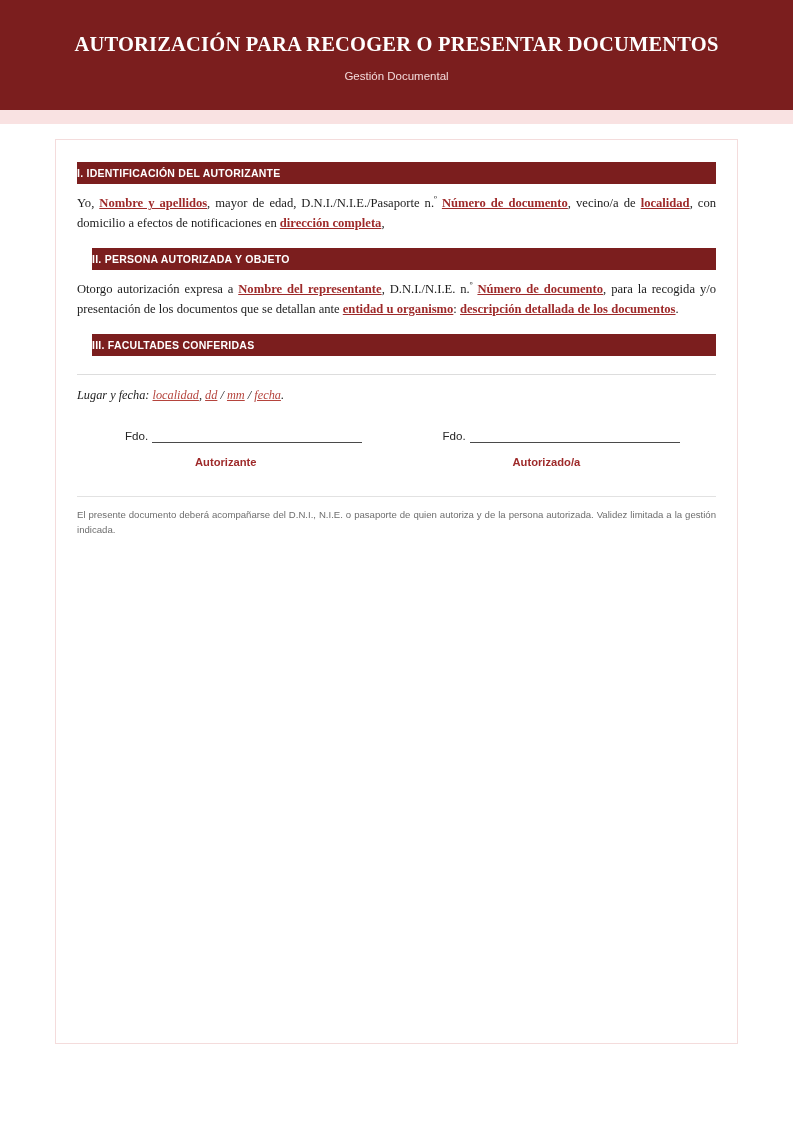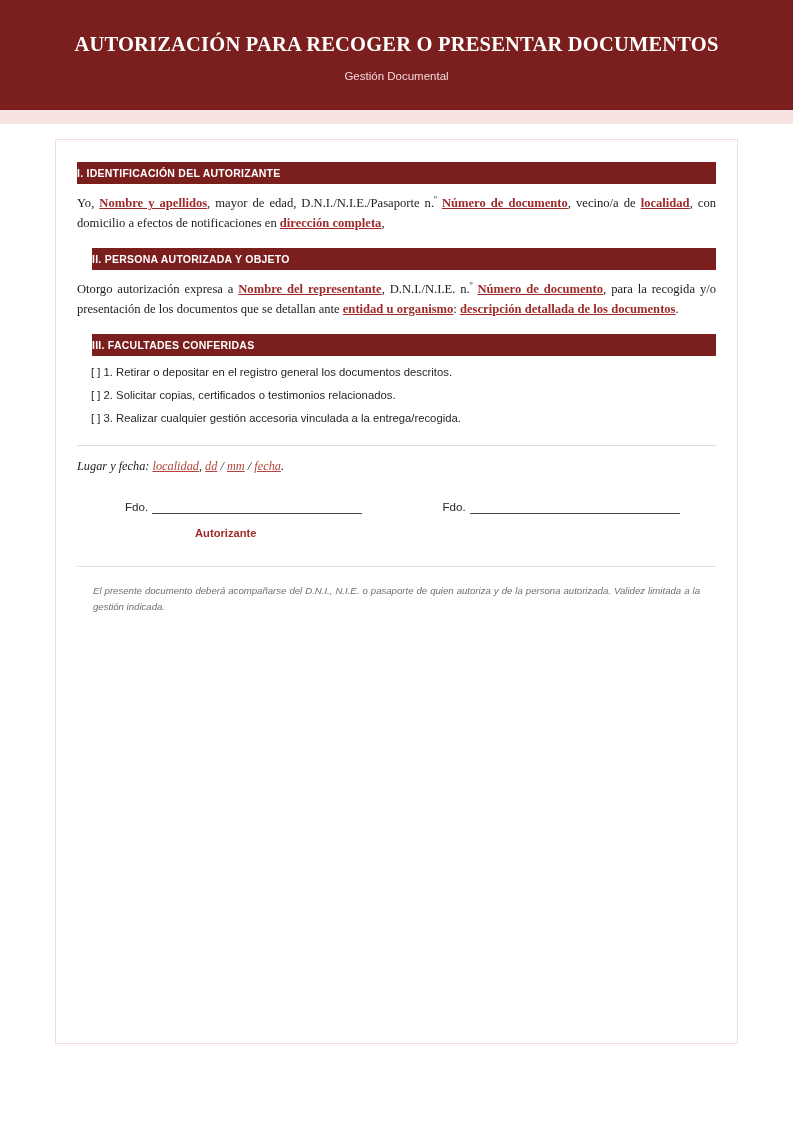--- a/index.html
+++ b/index.html
@@ -171,26 +171,25 @@
   }
 
   
   .footer-divider {
     border: 0;
     border-top: 1px solid #e2e2e2;
     margin: 26px 0 10px 0;
   }
   .footer-note {
     font-family: "Liberation Sans", sans-serif;
-    font-style: italic;
     font-size: 9.6px;
     color: #6e6e6e;
     line-height: 1.62;
     text-align: justify;
-    margin: 16px;
+    margin: 0;
   }
 </style>
 </head>
 <body>
 
 <div class="header-band">
   <h1 class="doc-title">AUTORIZACIÓN PARA RECOGER O PRESENTAR DOCUMENTOS</h1>
   <div class="doc-subtitle">Gestión Documental</div>
 </div>
 <div class="accent-strip"></div>
@@ -198,37 +197,33 @@
 <div class="page-area">
   <div class="doc-card">
 
     <div class="section-bar">I. IDENTIFICACIÓN DEL AUTORIZANTE</div>
     <p class="body-par"><span>Yo, </span><span class="ph">Nombre y apellidos</span><span>, mayor de edad, D.N.I./N.I.E./Pasaporte n.</span><span class="ord">º</span><span> </span><span class="ph">Número de documento</span><span>, vecino/a de </span><span class="ph">localidad</span><span>, con domicilio a efectos de notificaciones en </span><span class="ph">dirección completa</span><span>,</span></p>
 
     <div class="section-bar spaced">II. PERSONA AUTORIZADA Y OBJETO</div>
     <p class="body-par"><span>Otorgo autorización expresa a </span><span class="ph">Nombre del representante</span><span>, D.N.I./N.I.E. n.</span><span class="ord">º</span><span> </span><span class="ph">Número de documento</span><span>, para la recogida y/o presentación de los documentos que se detallan ante </span><span class="ph">entidad u organismo</span><span>: </span><span class="ph">descripción detallada de los documentos</span><span>.</span></p>
 
     <div class="section-bar spaced">III. FACULTADES CONFERIDAS</div>
-    <ul class="fac-list">
-      <li class="fac-item">[ ] 1. Retirar o depositar en el registro general los documentos descritos.</li>
-      <li class="fac-item">[ ] 2. Solicitar copias, certificados o testimonios relacionados.</li>
-      <li class="fac-item">[ ] 3. Realizar cualquier gestión accesoria vinculada a la entrega/recogida.</li>
-    </ul>
 
     <hr class="divider">
 
     <p class="date-line"><span>Lugar y fecha: </span><span class="date-ph">localidad</span><span>, </span><span class="date-ph">dd</span><span> / </span><span class="date-ph">mm</span><span> / </span><span class="date-ph">fecha</span><span>.</span></p>
 
     <div class="sign-row">
       <div class="sign-block left">
         <div class="sign-fdo"><span>Fdo.</span><span class="sign-rule"></span></div>
         <div class="sign-role">Autorizante</div>
       </div>
       <div class="sign-block right">
         <div class="sign-fdo"><span>Fdo.</span><span class="sign-rule"></span></div>
+        <div class="sign-role">Autorizado/a</div>
       </div>
     </div>
 
     <hr class="footer-divider">
     <p class="footer-note">El presente documento deberá acompañarse del D.N.I., N.I.E. o pasaporte de quien autoriza y de la persona autorizada. Validez limitada a la gestión indicada.</p>
 
   </div>
 </div>
 
 </body></html>

